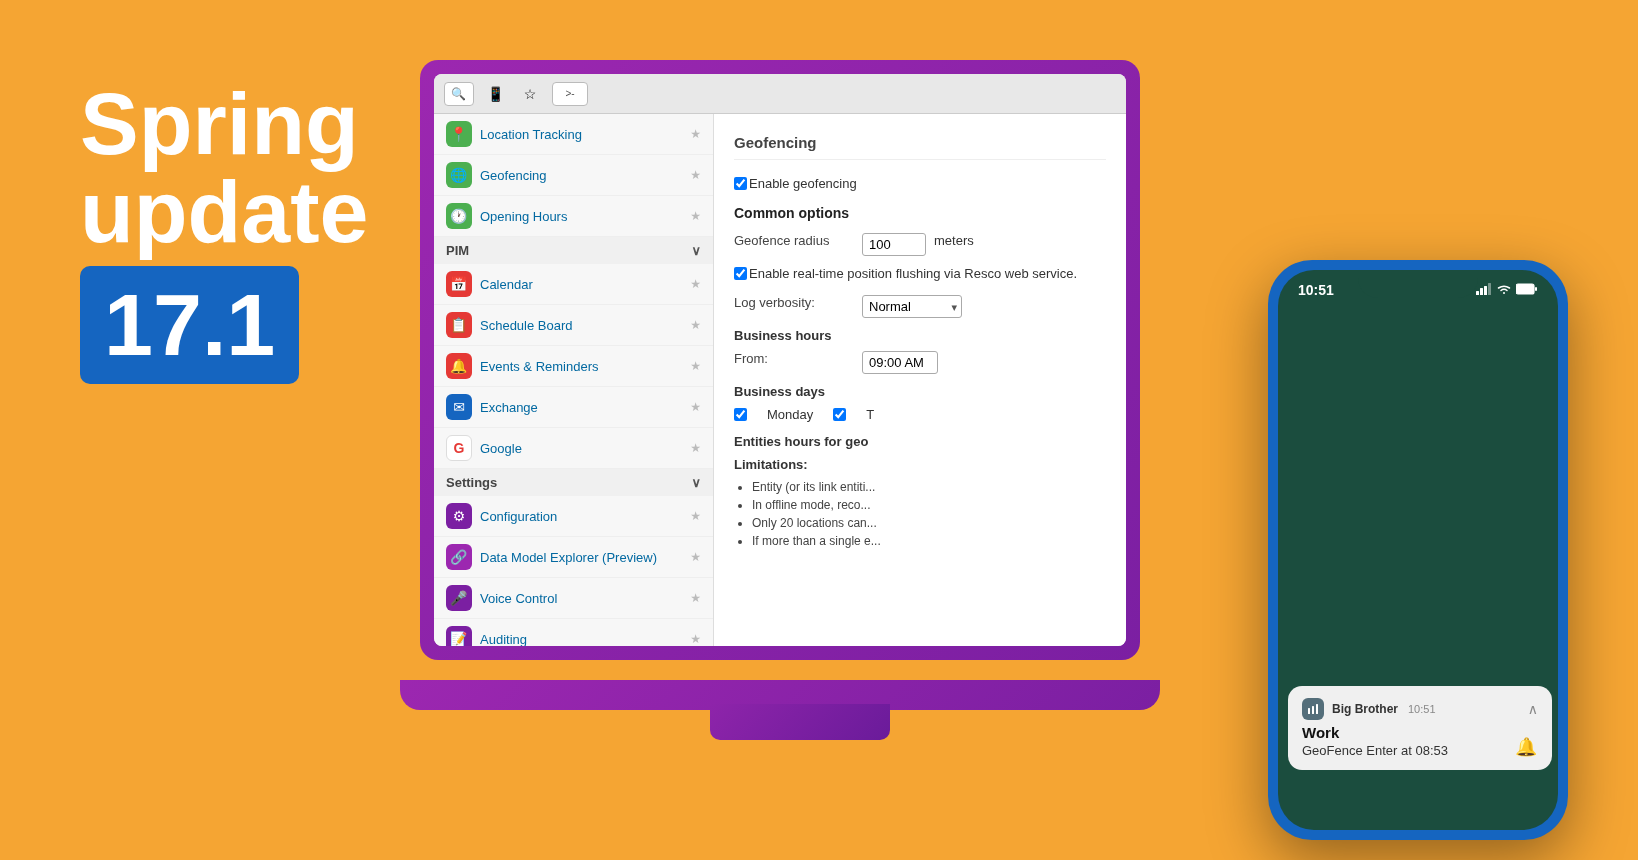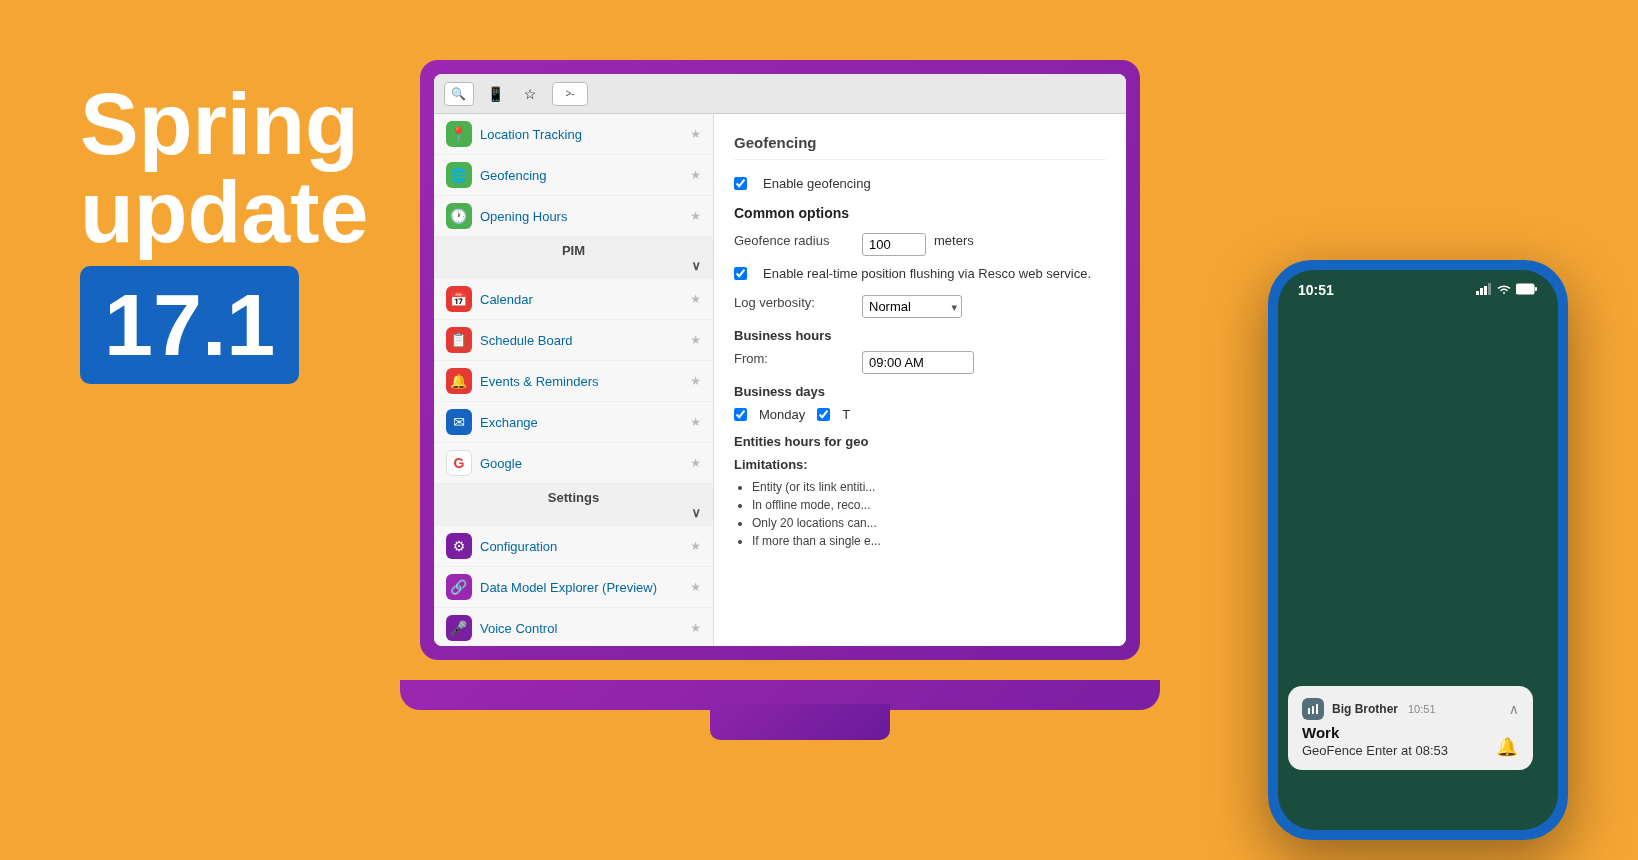--- a/index.html
+++ b/index.html
@@ -164,21 +164,20 @@
     .sidebar-star { color: #bbb; font-size: 12px; }
     .sidebar-section {
       display: flex;
       align-items: center;
       padding: 6px 12px;
       font-weight: 600;
       color: #444;
       font-size: 13px;
       background: #f0f0f0;
       cursor: pointer;
-      flex-direction: column;
     }
     .sidebar-section .chevron {
       margin-left: auto;
       color: #555;
     }
 
     
     .main-panel {
       flex: 1;
       background: white;
@@ -191,21 +190,21 @@
       font-size: 15px;
       font-weight: 600;
       color: #444;
       margin-bottom: 16px;
       padding-bottom: 8px;
       border-bottom: 1px solid #eee;
     }
     .checkbox-row {
       display: flex;
       align-items: center;
-      gap: 16px;
+      gap: 2px;
       margin-bottom: 14px;
     }
     .section-title {
       font-weight: 700;
       font-size: 14px;
       margin-bottom: 12px;
       color: #222;
     }
     .field-row {
       display: flex;
@@ -255,21 +254,21 @@
     }
     .bullet-list {
       padding-left: 18px;
       color: #444;
       font-size: 12px;
     }
     .bullet-list li { margin-bottom: 4px; }
     .day-checkboxes {
       display: flex;
       align-items: center;
-      gap: 12px;
+      gap: 20px;
       flex-wrap: wrap;
     }
 
     
     .phone-wrapper {
       position: absolute;
       bottom: 20px;
       right: 50px;
       width: 320px;
       height: 580px;
@@ -314,21 +313,21 @@
       height: 28px;
       background: #1B4D3E;
       border-radius: 0 0 20px 20px;
     }
 
     
     .notification-card {
       position: absolute;
       bottom: 60px;
       left: 10px;
-      right: 25px;
+      right: 6px;
       background: #f0f0f0;
       border-radius: 14px;
       padding: 12px 14px;
       color: #111;
     }
     .notif-header {
       display: flex;
       align-items: center;
       gap: 8px;
       margin-bottom: 4px;
@@ -507,21 +506,21 @@
               <select class="field-select" style="min-width:100px;">
                 <option>Normal</option>
                 <option>Verbose</option>
               </select>
             </div>
           </div>
 
           <div class="subsection-title">Business hours</div>
           <div class="field-row">
             <span class="field-label">From:</span>
-            <input class="field-input" type="text" style="width: 112px;" value="09:00 AM">
+            <input class="field-input" type="text" style="width: 76px;" value="09:00 AM">
           </div>
 
           <div class="subsection-title">Business days</div>
           <div class="day-checkboxes">
             <input type="checkbox" checked="" style="">
             <label>Monday</label>
             <input type="checkbox" checked="" style="">
             <label>T</label>
           </div>
 

